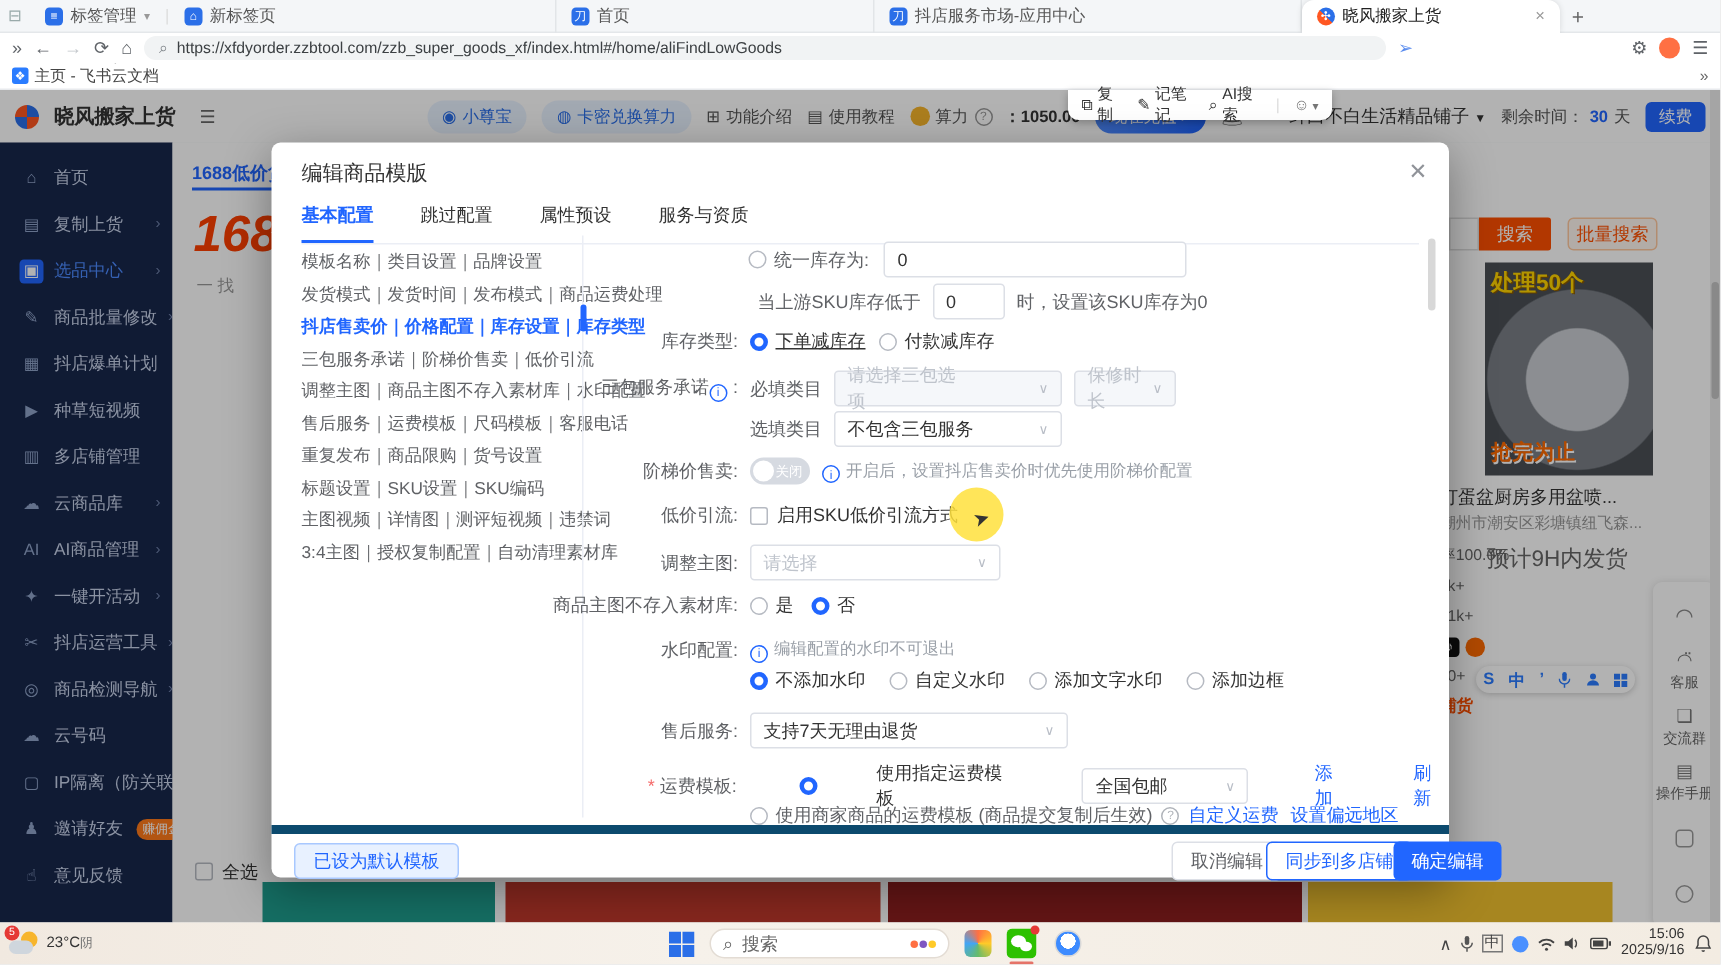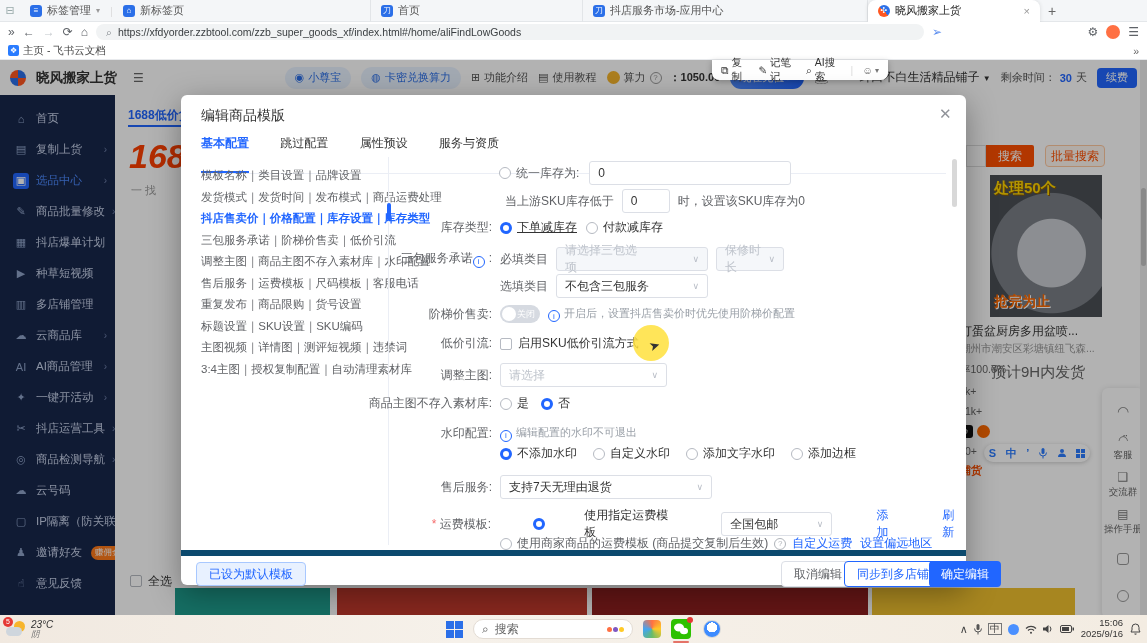--- a/index.html
+++ b/index.html
@@ -29,21 +29,21 @@
   .sbitem.active .sbic{background:#2166ff;color:#fff;}
   .sbarrow{margin-left:auto;color:#6c7ea6;font-size:10px;}
   .sbbadge{background:#ff7a1a;color:#fff;font-size:8.5px;border-radius:8px;padding:1px 4px;margin-left:2px;}
   #mainbg{left:115px;top:35px;width:1032px;height:520px;background:#fff;}
   
   #dim{left:0;top:60px;width:1147px;height:555px;background:rgba(0,0,0,.30);z-index:5;}
   
   #exttb{left:712px;top:60px;width:176px;height:20px;background:#fff;border-radius:0 0 7px 7px;box-shadow:0 2px 6px rgba(0,0,0,.28);display:flex;align-items:center;gap:9px;padding:0 9px;font-size:10.5px;color:#333;z-index:6;}
   
   #modal{left:181px;top:95px;width:785px;height:490px;background:#fff;border-radius:6px;box-shadow:0 8px 30px rgba(0,0,0,.35);z-index:10;}
-  .mtab{display:inline-block;margin-right:28px;padding-bottom:19px;color:#333;cursor:pointer;}
+  .mtab{display:inline-block;margin-right:28px;padding-bottom:8px;color:#333;cursor:pointer;}
   .mtab.active{color:#2166ff;border-bottom:2px solid #2166ff;font-weight:bold;}
   .menuitem{line-height:21.5px;color:#606266;font-size:11.5px;white-space:nowrap;}
   .menuitem.active{color:#2166ff;font-weight:bold;}
   .flabel{position:absolute;width:104px;text-align:right;color:#606266;}
   .radio{display:inline-block;width:12px;height:12px;border:1px solid #b6bac2;border-radius:50%;background:#fff;vertical-align:-2px;margin-right:5px;flex:0 0 auto;}
   .radio.on{border:3.5px solid #2166ff;}
   .chk{display:inline-block;width:12px;height:12px;border:1px solid #b6bac2;border-radius:2px;background:#fff;vertical-align:-2px;margin-right:6px;}
   .sel{height:24px;border:1px solid #dcdfe6;border-radius:3px;background:#fff;display:inline-flex;align-items:center;justify-content:space-between;padding:0 8px;color:#333;}
   .sel .ph{color:#bfc4cc;}
   .sel.dis{background:#f5f7fa;}
@@ -587,21 +587,21 @@
     </div>
   </div>
 
   <div id="taskbar" class="abs">
     <div class="row" style="gap:5px;margin-left:6px;width:440px;">
       <span style="position:relative;width:20px;height:16px;">
         <span class="abs" style="left:8px;top:0;width:11px;height:11px;border-radius:50%;background:#f7b52c;"></span>
         <span class="abs" style="left:0;top:6px;width:16px;height:9px;border-radius:5px;background:#cfd6dd;"></span>
         <span class="abs" style="left:-3px;top:-4px;width:10px;height:10px;border-radius:50%;background:#e53935;color:#fff;font-size:7px;text-align:center;line-height:10px;">5</span>
       </span>
-      <span style="display:flex;flex-direction:column;line-height:1;font-style:italic;">
+      <span style="display:flex;flex-direction:row;line-height:1;">
         <span style="font-size:10px;color:#333;">23°C</span>
         <span style="font-size:8.5px;color:#777;">阴</span>
       </span>
     </div>
     <svg width="17" height="17" viewBox="0 0 17 17" style="margin-right:10px;">
         <rect width="8" height="8" fill="#2b6fe8"></rect>
         <rect x="9" width="8" height="8" fill="#2b6fe8"></rect>
         <rect y="9" width="8" height="8" fill="#2b6fe8"></rect>
         <rect x="9" y="9" width="8" height="8" fill="#2b6fe8"></rect>
       </svg>

